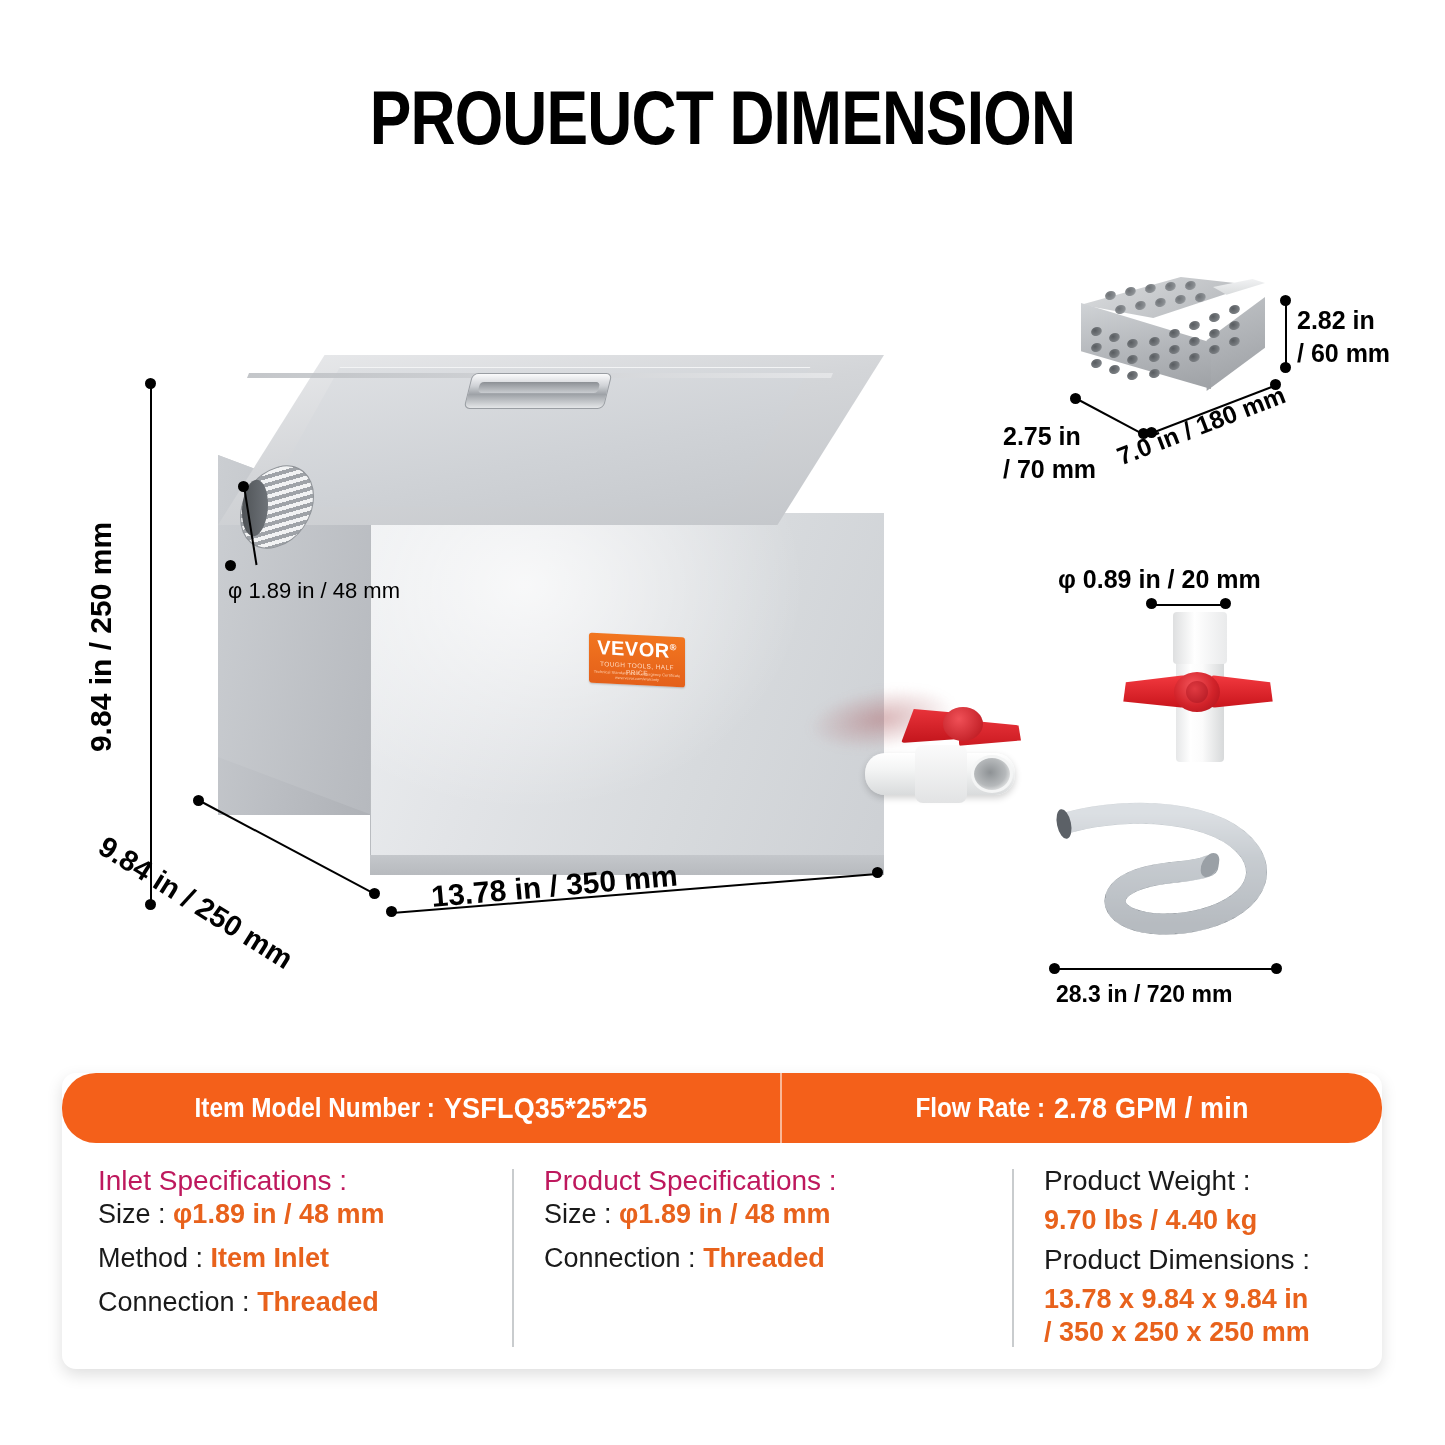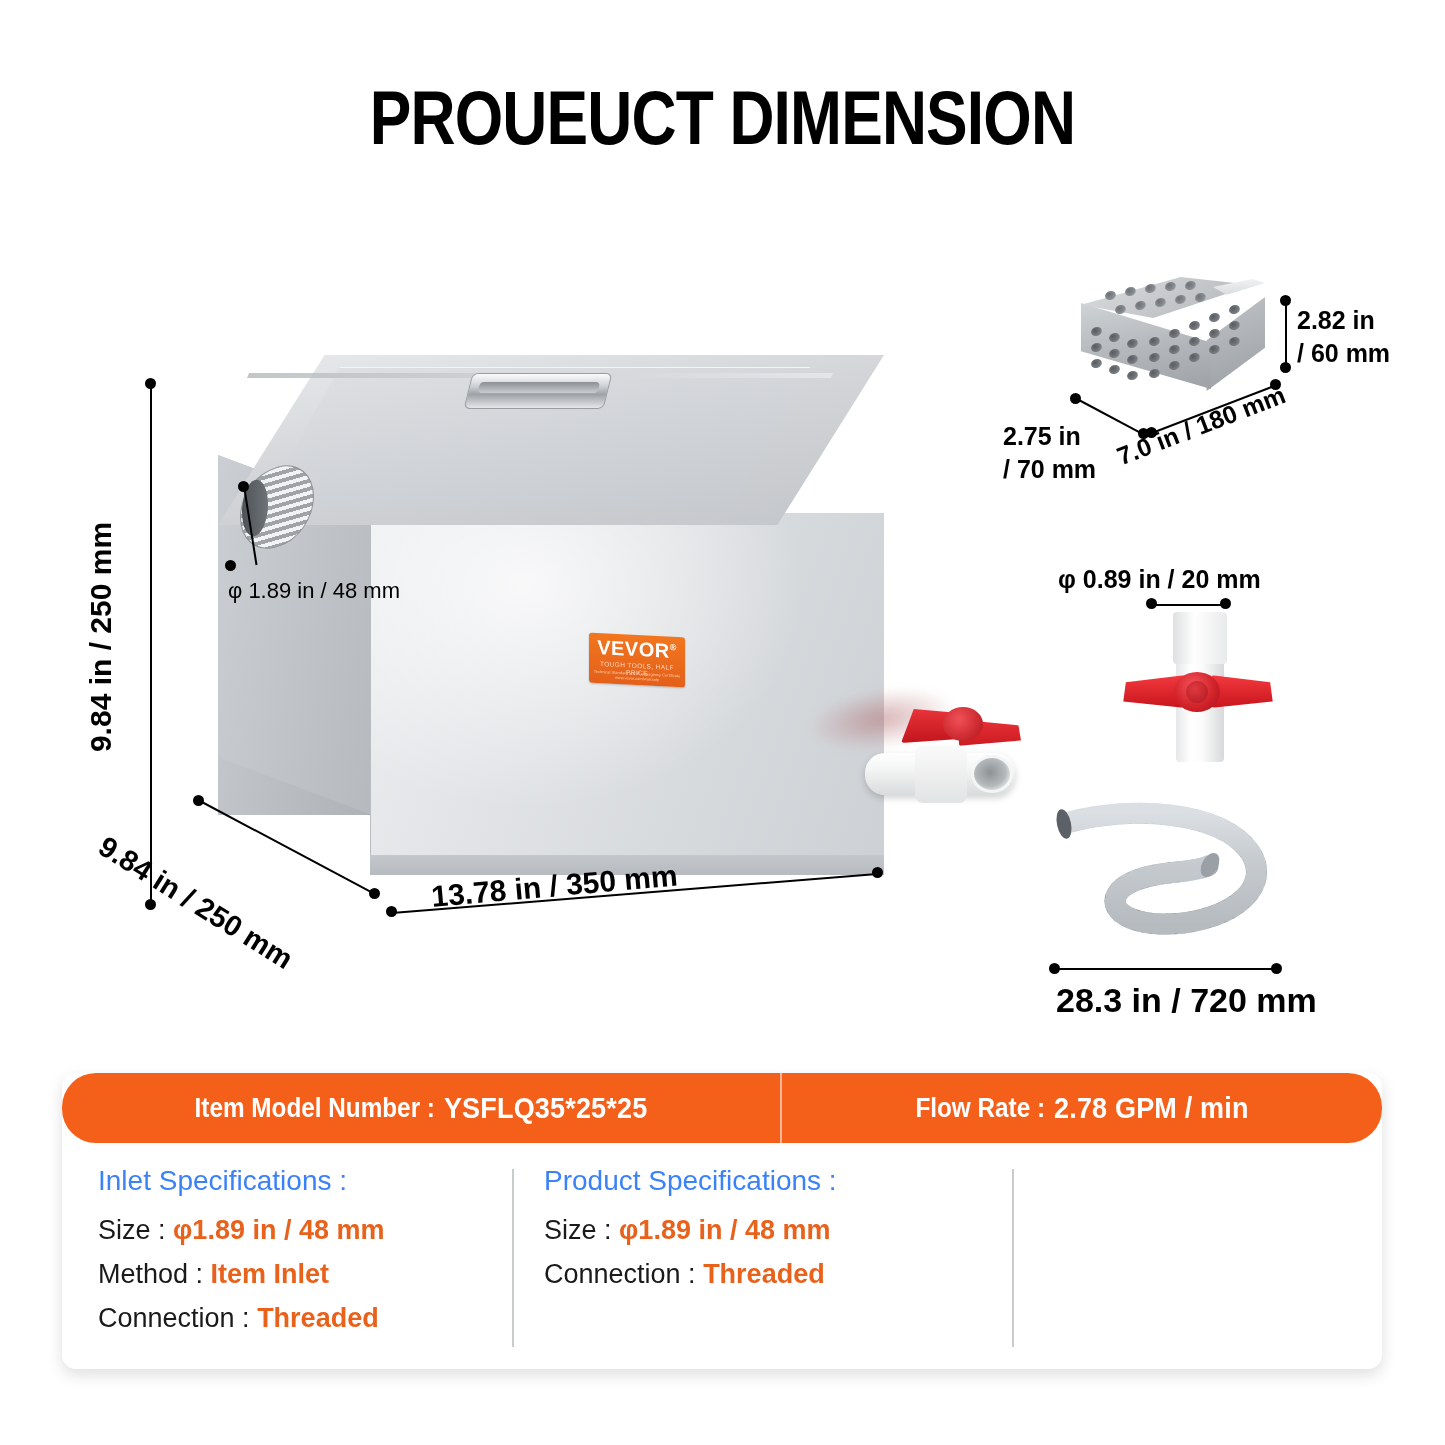--- a/index.html
+++ b/index.html
@@ -346,21 +346,21 @@
   .vl-dot-b { left: 1220px; top: 598px; }
   .vl-label { left: 1058px; top: 565px; font-size: 25px; }
 
   
   .hose-wrap { position: absolute; left: 1040px; top: 800px; width: 260px; height: 160px; }
   .hose-svg { position: absolute; inset: 0; }
 
   .ho-line { left: 1055px; top: 968px; width: 222px; height: 2px; }
   .ho-dot-a { left: 1049px; top: 963px; }
   .ho-dot-b { left: 1271px; top: 963px; }
-  .ho-label { left: 1056px; top: 981px; font-size: 34px; }
+  .ho-label { left: 1056px; top: 981px; font-size: 23px; }
 
   
   .spec-card {
     position: absolute;
     left: 62px; top: 1073px; width: 1320px; height: 296px;
     background: #fff;
     border-radius: 14px;
     box-shadow: 0 6px 16px rgba(0,0,0,.13);
     overflow: hidden;
   }
@@ -393,21 +393,21 @@
   }
   .spec-col { position: relative; padding: 0 26px; }
   .spec-col.c1 { flex: 0 0 452px; padding-left: 36px; }
   .spec-col.c2 { flex: 0 0 500px; padding-left: 30px; }
   .spec-col.c3 { flex: 1 1 auto; padding-left: 30px; }
   .col-sep {
     position: absolute; right: 0; top: 4px; width: 2px; height: 178px;
     background: #c9ccce;
   }
   .spec-title {
-    font-size: 28px; color: #3b82f6; margin-bottom: 18px; white-space: nowrap;
+    font-size: 28px; color: #be185d; margin-bottom: 2px; white-space: nowrap;
   }
   .spec-row {
     font-size: 27px; color: #1a1a1a; margin-bottom: 13px; white-space: nowrap;
   }
   .spec-row .v { color: #e8621c; font-weight: bold; }
   .spec-val-line {
     font-size: 27px; color: #e8621c; font-weight: bold;
     margin-bottom: 8px; white-space: nowrap;
   }
   .spec-label-line {
@@ -626,15 +626,22 @@
         <span>Size :</span>
         <span class="v">φ1.89 in / 48 mm</span>
       </div>
       <div class="spec-row">
         <span>Connection :</span>
         <span class="v">Threaded</span>
       </div>
       <div class="col-sep"></div>
     </div>
 
+    <div class="spec-col c3">
+      <div class="spec-label-line">Product Weight :</div>
+      <div class="spec-val-line">9.70 lbs / 4.40 kg</div>
+      <div class="spec-label-line">Product Dimensions :</div>
+      <div class="spec-val-line sm">13.78 x 9.84 x 9.84 in</div>
+      <div class="spec-val-line">/ 350 x 250 x 250 mm</div>
+    </div>
 
   </div>
 </div>
 
 </body></html>

